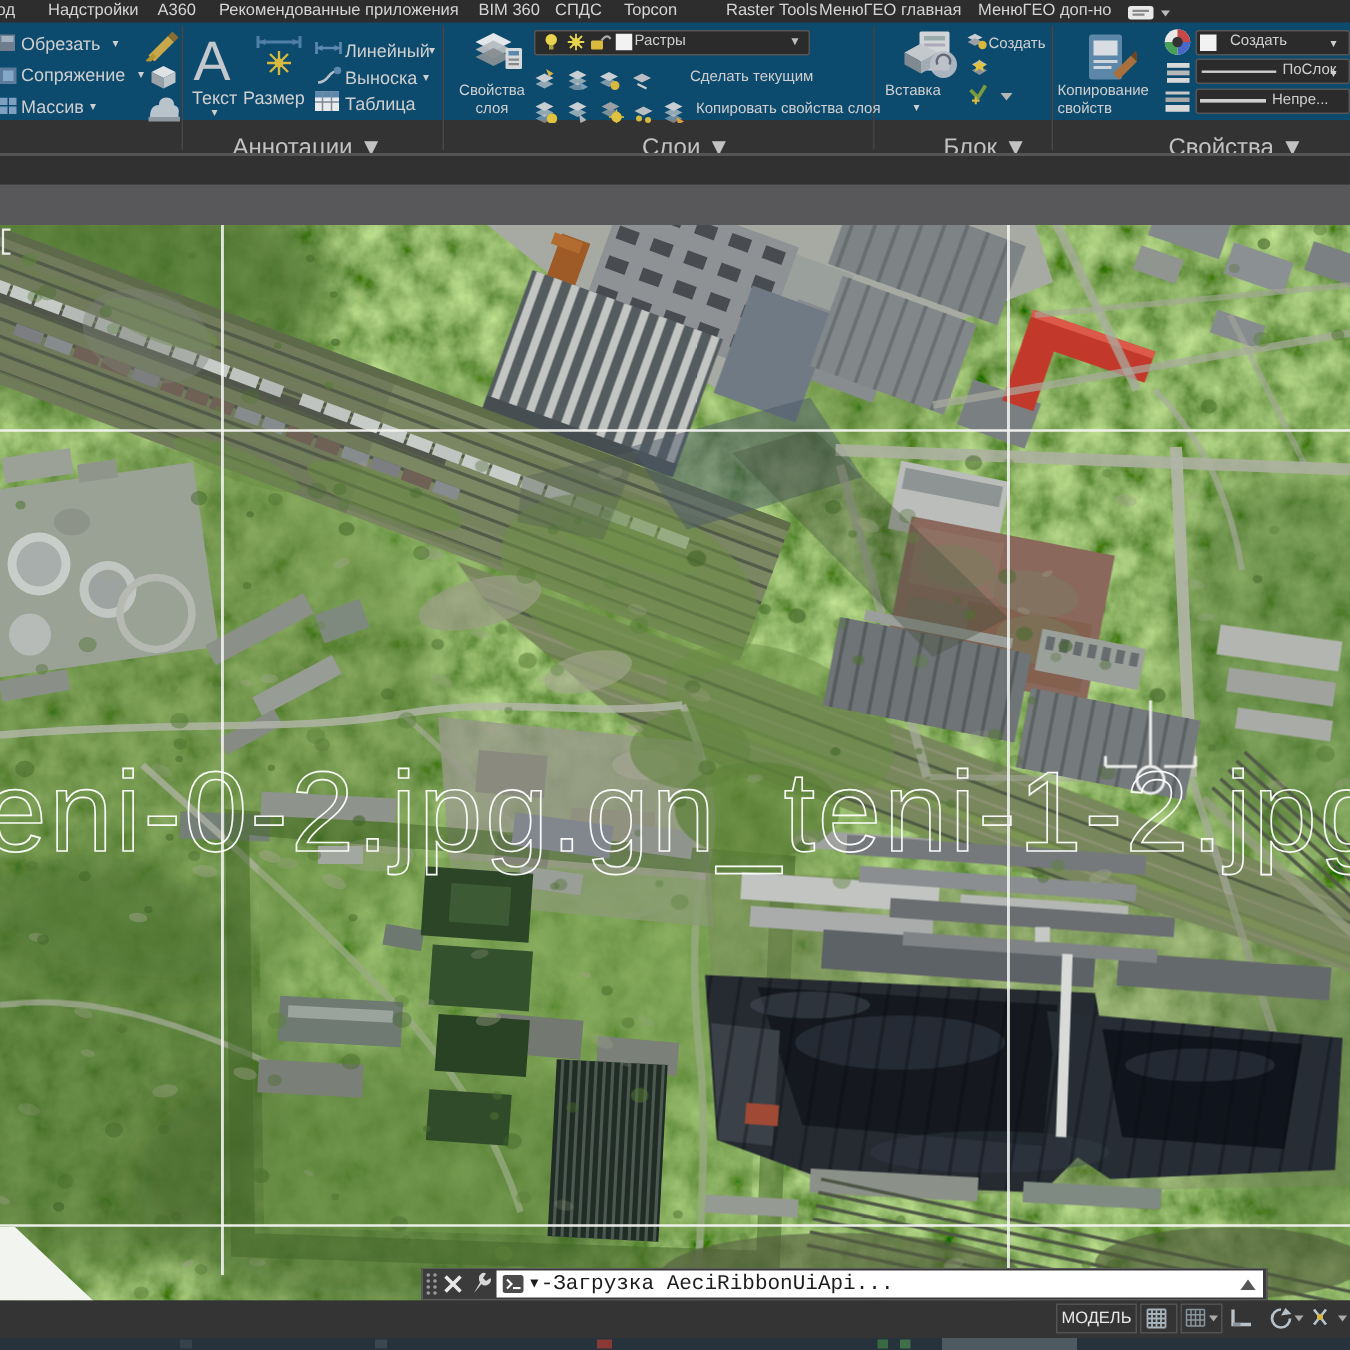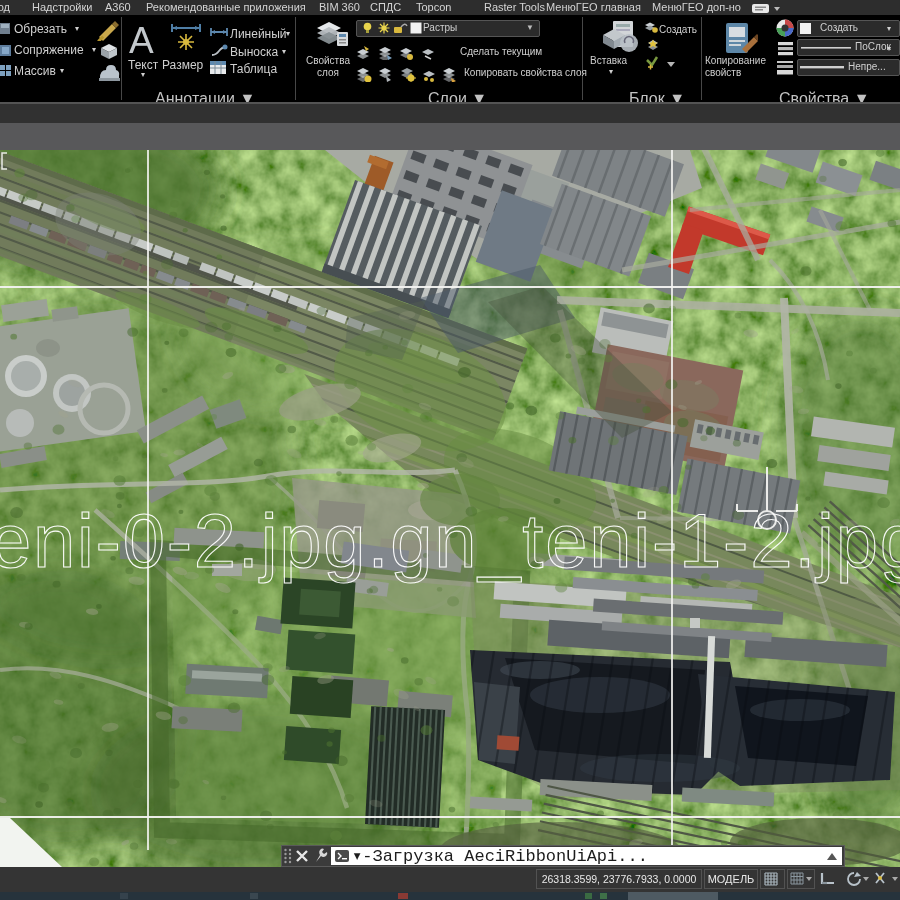--- a/index.html
+++ b/index.html
@@ -1,19 +1,19 @@
 <!DOCTYPE html>
 <html><head><meta charset="utf-8">
 <style>
 *{margin:0;padding:0;box-sizing:border-box}
 html,body{width:900px;height:900px;overflow:hidden;background:#333;font-family:"Liberation Sans",sans-serif}
 .abs{position:absolute}
 #menubar{position:absolute;left:0;top:0;width:900px;height:15px;background:#2d2d2d;color:#d4d4d4;font-size:11px}
 #menubar span{position:absolute;top:1px;white-space:nowrap}
-#ribbon{position:absolute;left:0;top:15px;width:900px;height:87px;background:#000000;color:#cfcfcf}
+#ribbon{position:absolute;left:0;top:15px;width:900px;height:65px;background:#0c4a6e;color:#cfcfcf}
 .psep{position:absolute;top:2px;width:1px;height:83px;background:#2d2d2d;border-right:1px solid #474747}
 .plabel{position:absolute;top:75px;font-size:16px;color:#c2c2c2;white-space:nowrap}
 .rtext{position:absolute;font-size:12px;color:#cfcfcf;white-space:nowrap}
 .rsmall{position:absolute;font-size:10px;color:#cfcfcf;white-space:nowrap}
 .ddbox{position:absolute;background:#2b2b2b;border:1px solid #555;border-radius:2px}
 #strip1{position:absolute;left:0;top:102px;width:900px;height:2px;background:#545454}
 #strip2{position:absolute;left:0;top:104px;width:900px;height:19px;background:#313131}
 #strip3{position:absolute;left:0;top:123px;width:900px;height:27px;background:#58585a}
 #viewport{position:absolute;left:0;top:150px;width:900px;height:717px}
 #statusbar{position:absolute;left:0;top:867px;width:900px;height:25px;background:#343434;color:#e2e2e2}
@@ -927,27 +927,26 @@
   </svg>
 <svg class="abs" style="left:311px;top:847px" width="18" height="17" viewBox="0 0 18 17">
     <path d="M3,14 L9,8 M9,8 Q7,4 10,2 Q11,1 13,2 L11,5 L13,7 L16,5 Q17,7 15,9 Q12,11 10,9 L5,15 Z" fill="#d8d8d8"></path>
   </svg>
 <div class="abs" style="left:331px;top:847px;width:511px;height:18px;background:#fff"></div>
 <svg class="abs" style="left:335px;top:850px" width="15" height="13" viewBox="0 0 15 13">
     <rect x="0" y="0" width="14" height="12" rx="2" fill="#4a4a4a"></rect>
     <path d="M3,3 L6,6 L3,9" stroke="#fff" stroke-width="1.4" fill="none"></path>
     <rect x="7" y="8" width="5" height="1.4" fill="#fff"></rect>
   </svg>
-<div class="abs" style="left:352px;top:849px;width:480px;height:15px;font-family:'Liberation Mono',monospace;font-size:17px;color:#1c1c1c;line-height:15px">▾-Загрузка AeciRibbonUiApi...</div>
+<div class="abs" style="left:352px;top:849px;width:480px;height:15px;font-family:'Liberation Mono',monospace;font-size:14px;color:#1c1c1c;line-height:15px">▾-Загрузка AeciRibbonUiApi...</div>
 <svg class="abs" style="left:826px;top:852px" width="12" height="10" viewBox="0 0 12 10">
     <path d="M6,1 L11,8 L1,8 Z" fill="#555"></path>
   </svg>
 
 <div id="statusbar">
- <div class="sbox" style="left:536px;width:166px;line-height:18px;font-size:10.5px">26318.3599, 23776.7933, 0.0000</div>
  <div class="sbox" style="left:704px;width:54px;line-height:18px">МОДЕЛЬ</div>
  <div class="sbox" style="left:760px;width:25px"></div>
  <div class="sbox" style="left:787px;width:28px"></div>
 </div>
 <svg class="abs" style="left:763px;top:871px" width="19" height="16" viewBox="0 0 19 16">
     <g stroke="#a8b4bc" stroke-width="1.2">
       <path d="M2,2 L2,14 M5,2 L5,14 M8,2 L8,14 M11,2 L11,14 M14,2 L14,14"></path>
       <path d="M2,2 L14,2 M2,5 L14,5 M2,8 L14,8 M2,11 L14,11 M2,14 L14,14"></path>
     </g>
   </svg>

